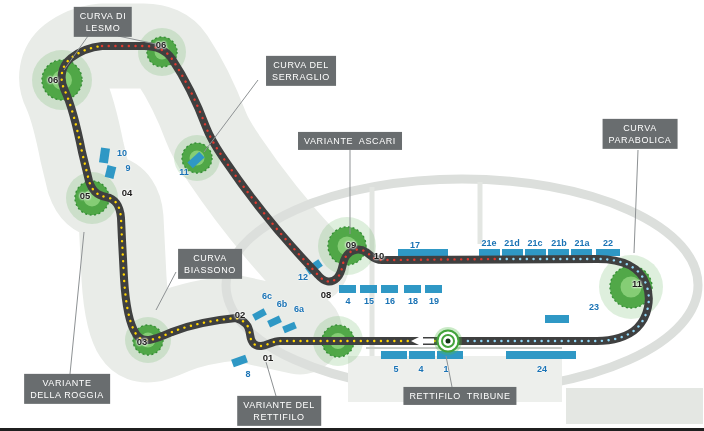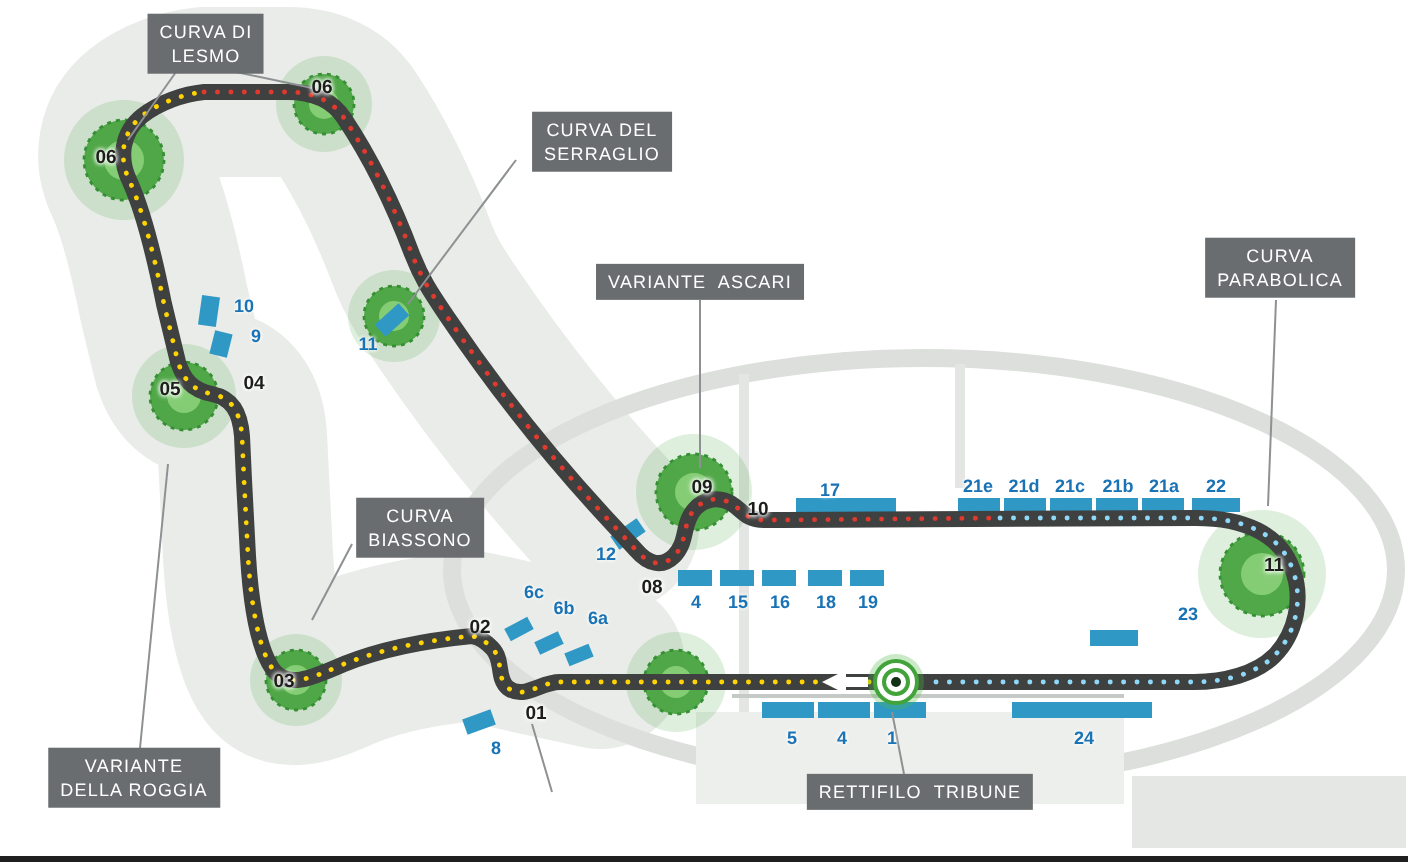--- a/index.html
+++ b/index.html
@@ -183,20 +183,24 @@
       <span>CURVA</span>
       <span>PARABOLICA</span>
     </div>
     <div class="corner-label" style="left: 210px; top: 264px;">
       <span>CURVA</span>
       <span>BIASSONO</span>
     </div>
     <div class="corner-label" style="left: 67px; top: 389px;">
       <span>VARIANTE</span>
       <span>DELLA ROGGIA</span>
+    </div>
+    <div class="corner-label" style="left: 279px; top: 411px;">
+      <span>VARIANTE DEL</span>
+      <span>RETTIFILO</span>
     </div>
     <div class="corner-label" style="left: 460px; top: 396px;">
       <span>RETTIFILO  TRIBUNE</span>
     </div>
     <div class="turn-number" style="left: 268px; top: 357px;">01</div>
     <div class="turn-number" style="left: 240px; top: 314px;">02</div>
     <div class="turn-number" style="left: 142px; top: 341px;">03</div>
     <div class="turn-number" style="left: 127px; top: 192px;">04</div>
     <div class="turn-number" style="left: 85px; top: 195px;">05</div>
     <div class="turn-number" style="left: 53px; top: 79px;">06</div>

